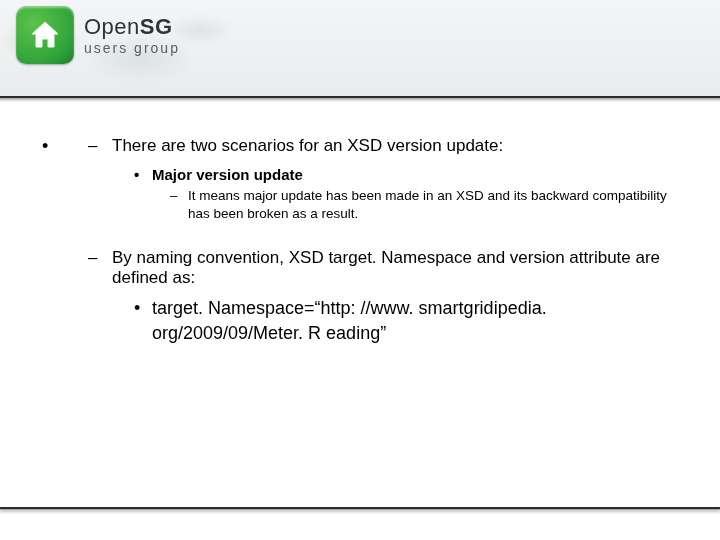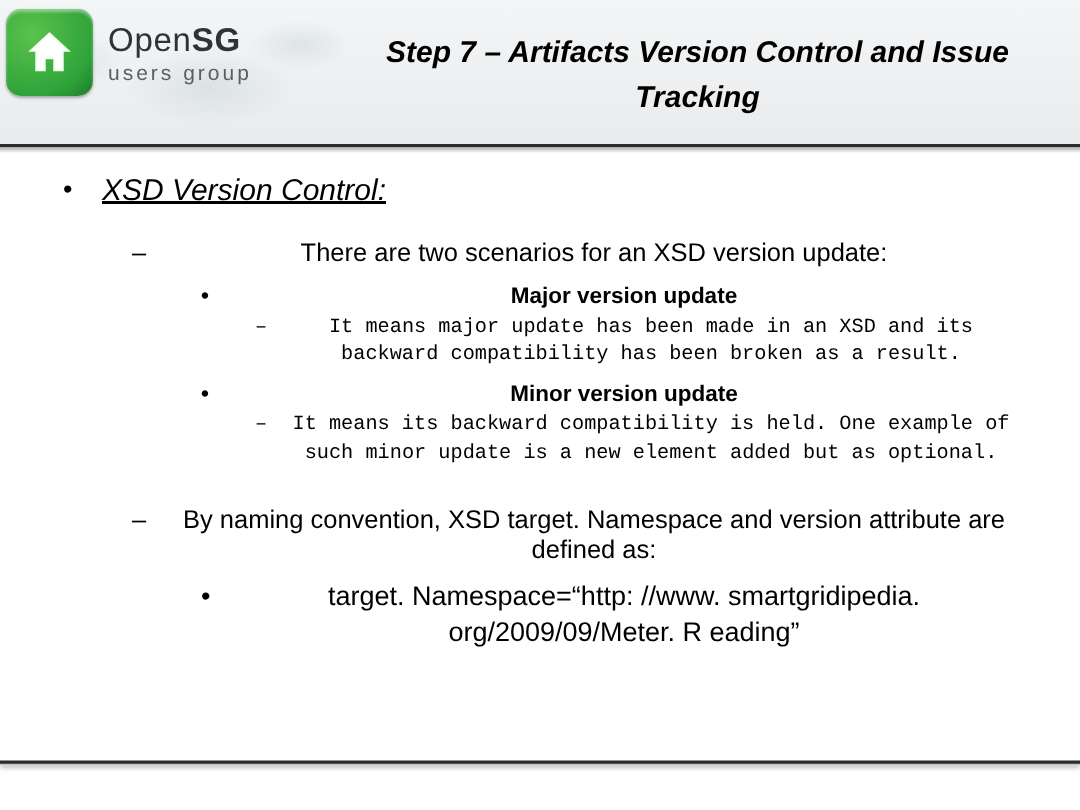--- a/index.html
+++ b/index.html
@@ -21,21 +21,21 @@
   }
   .header::after {
     content: "";
     position: absolute;
     left: 0; right: 0; bottom: -6px;
     height: 4px;
     background: linear-gradient(180deg, rgba(0,0,0,.35), rgba(0,0,0,0));
   }
   .logo-area {
     position: absolute;
-    left: 4px;
+    left: 16px;
     top: 6px;
     display: flex;
     align-items: center;
     gap: 10px;
   }
   .house-badge {
     width: 58px; height: 58px;
     border-radius: 10px;
     background: radial-gradient(circle at 30% 30%, #5cc24c 0%, #2fa33a 70%, #1d7a2b 100%);
     display: flex; align-items: center; justify-content: center;
@@ -58,27 +58,27 @@
     font-size: 20px;
     line-height: 1.5;
   }
   .content {
     padding: 18px 40px 0 20px;
   }
   ul { margin: 0; padding: 0; list-style: none; }
   .lvl1 > li::before { content: "•"; font-size: 18px; position: absolute; left: 22px; }
   .lvl1 > li { position: relative; padding-left: 48px; margin-bottom: 18px; }
   .lvl1-text { font-style: italic; font-size: 20px; text-decoration: underline; }
-  .lvl2 { margin-top: 20px; text-align: center; }
+  .lvl2 { margin-top: 20px; }
   .lvl2 > li { position: relative; padding-left: 44px; margin-bottom: 14px; font-size: 17px; }
   .lvl2 > li::before { content: "–"; position: absolute; left: 20px; }
   .lvl3 { margin-top: 10px; }
   .lvl3 > li { position: relative; padding-left: 40px; margin-bottom: 6px; font-size: 15px; font-weight: 700; }
   .lvl3 > li::before { content: "•"; position: absolute; left: 22px; }
-  .lvl4 { margin-top: 4px; font-family: Liberation Mono, monospace; }
+  .lvl4 { margin-top: 4px; }
   .lvl4 > li { position: relative; padding-left: 36px; margin-bottom: 8px; font-size: 13.5px; font-weight: 400; line-height: 1.35; }
   .lvl4 > li::before { content: "–"; position: absolute; left: 18px; }
   .lvl3b { margin-top: 8px; }
   .lvl3b > li { position: relative; padding-left: 40px; margin-bottom: 8px; font-size: 18px; font-weight: 400; line-height: 1.35; }
   .lvl3b > li::before { content: "•"; position: absolute; left: 22px; }
   .footer-rule {
     position: absolute;
     left: 0; right: 0;
     bottom: 30px;
     height: 3px;
@@ -106,41 +106,33 @@
         <path d="M19 6 L32 18 L28 18 L28 31 L22 31 L22 23 L16 23 L16 31 L10 31 L10 18 L6 18 Z" fill="#fff" stroke="#e8ffe8" stroke-width="1"></path>
       </svg>
     </div>
     <div class="logo-text">
       <div class="logo-top">
         <span>Open</span><b>SG</b>
       </div>
       <div class="logo-bottom">users group</div>
     </div>
   </div>
-  <div class="title">Step 7 – Artifacts Version Control and Issue Tracking</div>
 </div>
 
 <div class="content">
   <ul class="lvl1">
     <li>
-      <span class="lvl1-text">XSD Version Control:</span>
       <ul class="lvl2">
         <li>
           <span>There are two scenarios for an XSD version update:</span>
           <ul class="lvl3">
             <li>
               <span>Major version update</span>
               <ul class="lvl4">
                 <li>It means major update has been made in an XSD and its backward compatibility has been broken as a result.</li>
-              </ul>
-            </li>
-            <li>
-              <span>Minor version update</span>
-              <ul class="lvl4">
-                <li>It means its backward compatibility is held. One example of such minor update is a new element added but as optional.</li>
               </ul>
             </li>
           </ul>
         </li>
         <li style="margin-top:25px;">
           <span>By naming convention, XSD target. Namespace and version attribute are defined as:</span>
           <ul class="lvl3b">
             <li>target. Namespace=“http: //www. smartgridipedia. org/2009/09/Meter. R eading”</li>
           </ul>
         </li>

